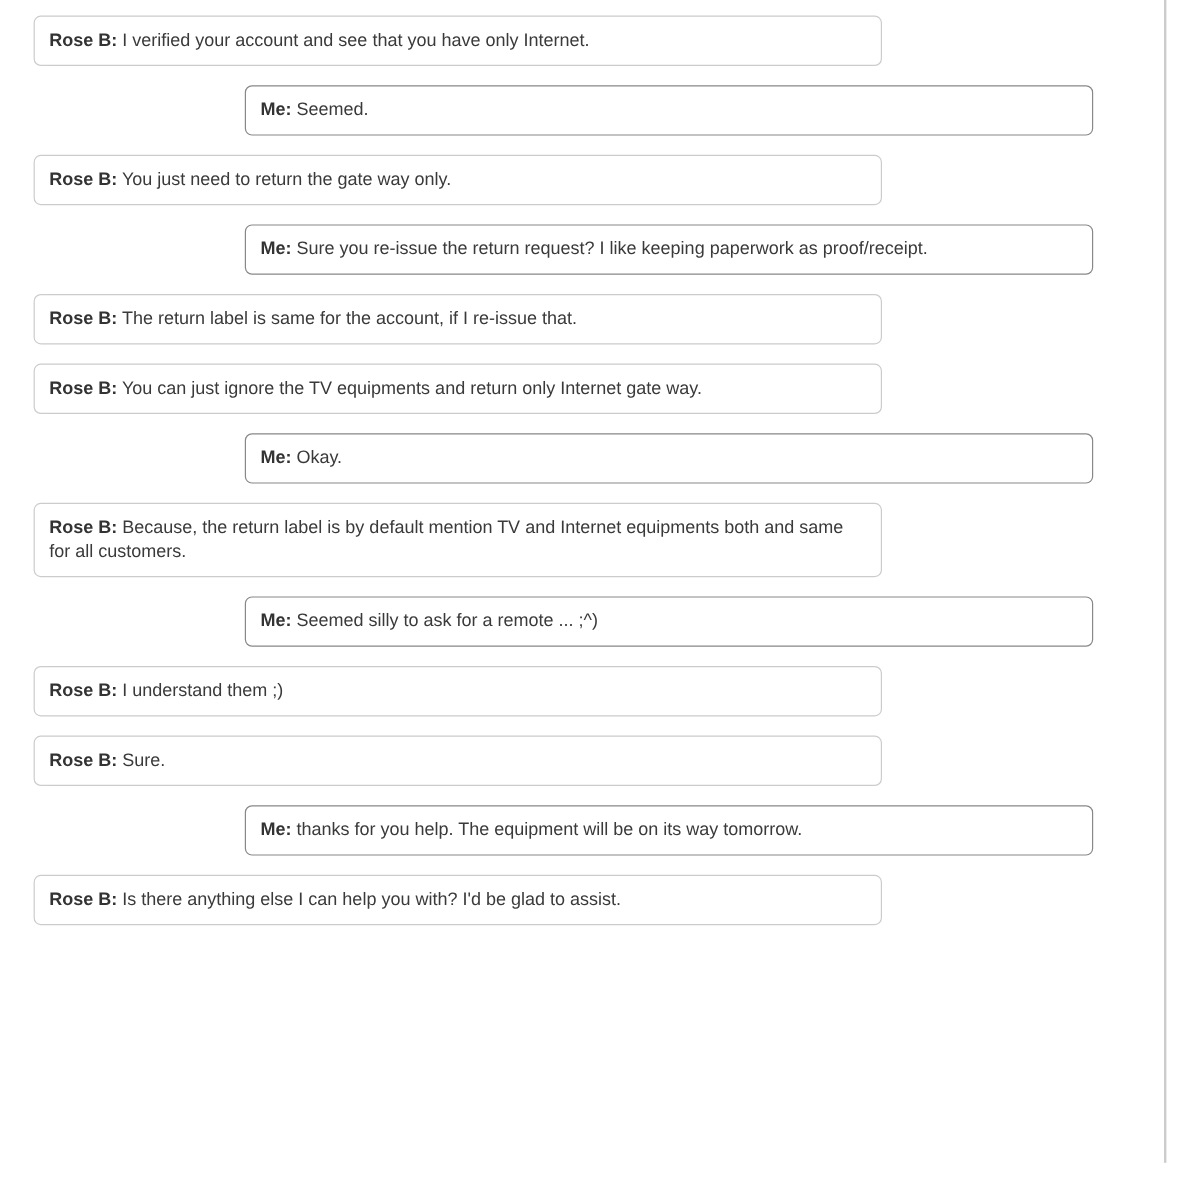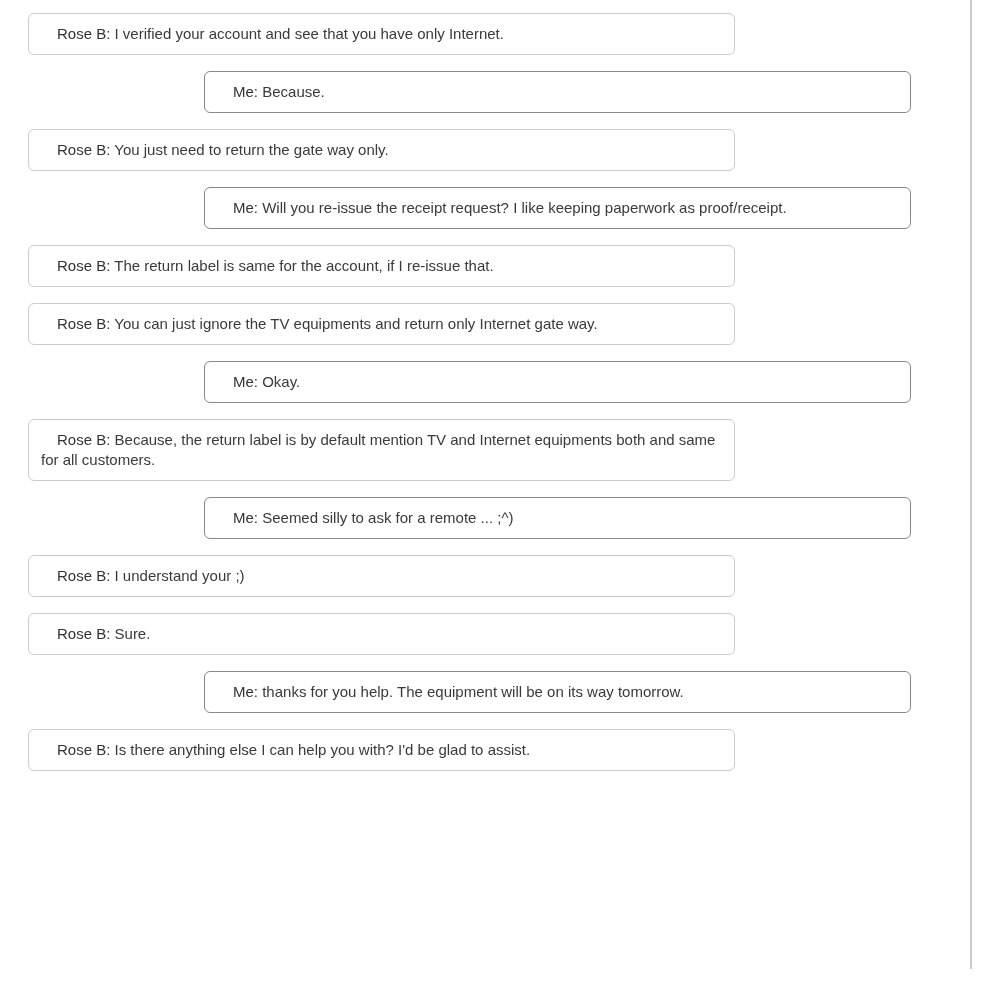--- a/index.html
+++ b/index.html
@@ -37,60 +37,59 @@
   }
   .msg.agent {
     margin-left: 28px;
     border: 1px solid var(--agent-border, #cccccc);
   }
   .msg.me {
     margin-left: 204px;
     border: 1px solid var(--me-border, #888888);
   }
   .msg .sender {
-    font-weight: normal;
+    font-weight: bold;
     color: var(--sender-color, #333333);
-    margin-left: 16px;
   }
 </style>
 </head>
 <body>
 
 <div class="page">
   <div class="chat-container">
 
   <div class="msg agent">
       <span class="sender">Rose B:</span><span class="spacer"> </span><span class="text">I verified your account and see that you have only Internet.</span>
     </div>
       <div class="msg me">
-      <span class="sender">Me:</span><span class="spacer"> </span><span class="text">Because.</span>
+      <span class="sender">Me:</span><span class="spacer"> </span><span class="text">Seemed.</span>
     </div>
       <div class="msg agent">
       <span class="sender">Rose B:</span><span class="spacer"> </span><span class="text">You just need to return the gate way only.</span>
     </div>
       <div class="msg me">
-      <span class="sender">Me:</span><span class="spacer"> </span><span class="text">Will you re-issue the receipt request? I like keeping paperwork as proof/receipt.</span>
+      <span class="sender">Me:</span><span class="spacer"> </span><span class="text">Sure you re-issue the return request? I like keeping paperwork as proof/receipt.</span>
     </div>
       <div class="msg agent">
       <span class="sender">Rose B:</span><span class="spacer"> </span><span class="text">The return label is same for the account, if I re-issue that.</span>
     </div>
       <div class="msg agent">
       <span class="sender">Rose B:</span><span class="spacer"> </span><span class="text">You can just ignore the TV equipments and return only Internet gate way.</span>
     </div>
       <div class="msg me">
       <span class="sender">Me:</span><span class="spacer"> </span><span class="text">Okay.</span>
     </div>
       <div class="msg agent">
       <span class="sender">Rose B:</span><span class="spacer"> </span><span class="text">Because, the return label is by default mention TV and Internet equipments both and same for all customers.</span>
     </div>
       <div class="msg me">
       <span class="sender">Me:</span><span class="spacer"> </span><span class="text">Seemed silly to ask for a remote ... ;^)</span>
     </div>
       <div class="msg agent">
-      <span class="sender">Rose B:</span><span class="spacer"> </span><span class="text">I understand your ;)</span>
+      <span class="sender">Rose B:</span><span class="spacer"> </span><span class="text">I understand them ;)</span>
     </div>
       <div class="msg agent">
       <span class="sender">Rose B:</span><span class="spacer"> </span><span class="text">Sure.</span>
     </div>
       <div class="msg me">
       <span class="sender">Me:</span><span class="spacer"> </span><span class="text">thanks for you help. The equipment will be on its way tomorrow.</span>
     </div>
       <div class="msg agent">
       <span class="sender">Rose B:</span><span class="spacer"> </span><span class="text">Is there anything else I can help you with? I'd be glad to assist.</span>
     </div>

